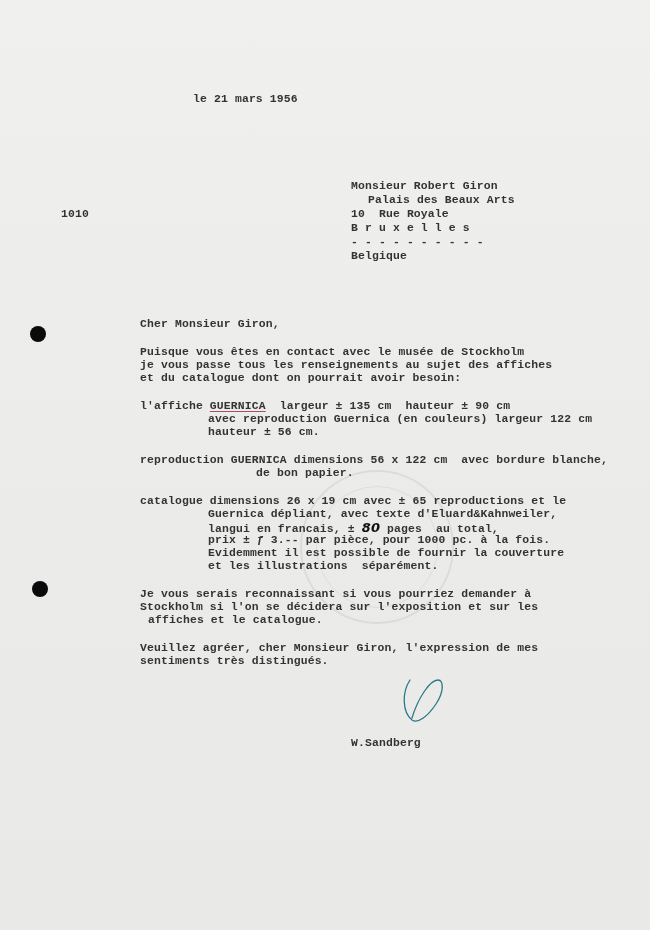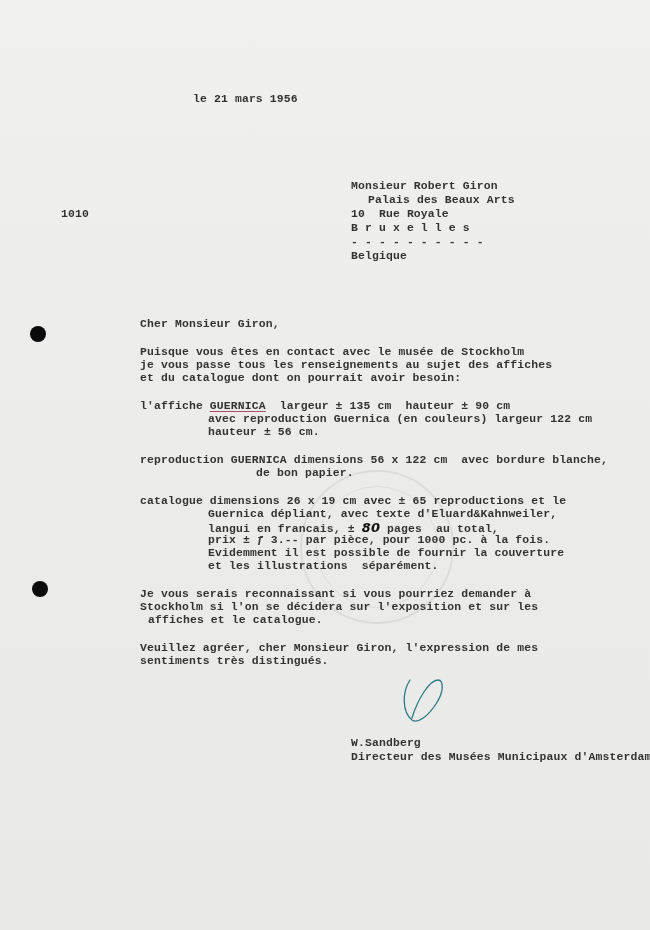--- a/index.html
+++ b/index.html
@@ -85,14 +85,13 @@
   <div>
     <div class="t" style="left:140px;top:642px;">Veuillez agréer, cher Monsieur Giron, l'expression de mes</div>
     <div class="t" style="left:140px;top:655px;">sentiments très distingués.</div>
   </div>
 
   <svg class="sig" viewBox="0 0 50 48">
     <path d="M12 4 C4 16, 4 36, 14 44 C20 48, 30 40, 38 28 C46 16, 46 4, 40 4 C32 4, 20 22, 14 42" fill="none" stroke="#2a7a86" stroke-width="1.3" stroke-linecap="round"></path>
   </svg>
 
   <div class="t" style="left:351px;top:737px;">W.Sandberg</div>
-  <div class="t" style="left:351px;top:751px;">Directeur des Musées Municipaux d'Amsterdam</div>
 </div>
 
 </body></html>

